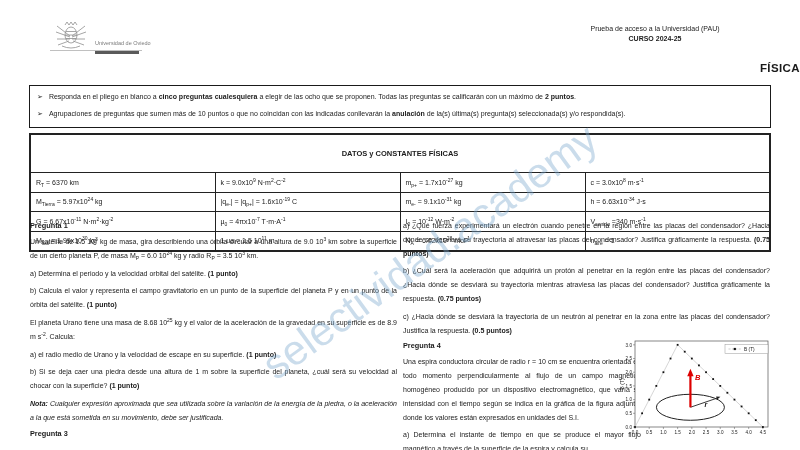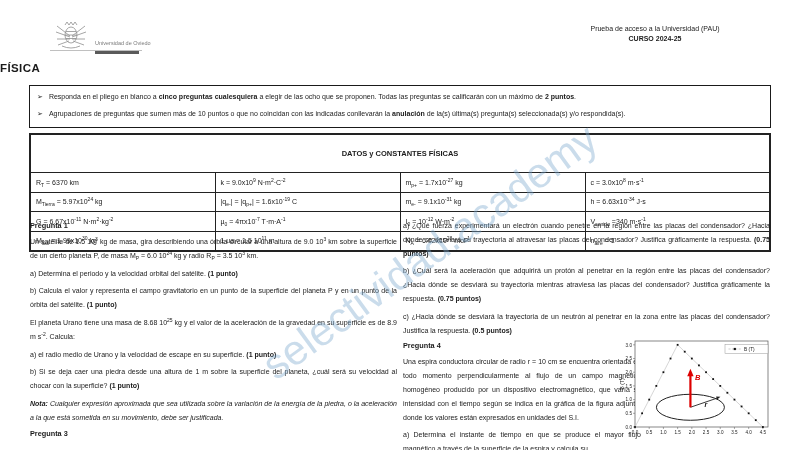--- a/index.html
+++ b/index.html
@@ -10,21 +10,21 @@
   }
   sup,sub{font-size:5px;line-height:0;}
   
   .logo-wrap{position:absolute;left:50px;top:16px;width:120px;height:40px;}
   .logo-svg{position:absolute;left:4px;top:2px;}
   .uni-name{position:absolute;left:45px;top:24px;font-size:5.5px;color:#7a7a7a;white-space:nowrap;}
   .logo-hr-thin{position:absolute;left:0px;top:34px;width:92px;height:1px;background:#c0c0c0;}
   .logo-hr-thick{position:absolute;left:45px;top:35px;width:44px;height:2.5px;background:#5a5a5a;}
   .exam-header{position:absolute;top:24px;right:30px;width:230px;text-align:center;font-size:7px;line-height:10px;}
   .exam-header .bold{font-weight:bold;}
-  .page-title{position:absolute;top:62px;left:0;width:100%;text-align:left;font-size:11.5px;font-weight:bold;letter-spacing:.4px;}
+  .page-title{position:absolute;top:62px;left:0;width:100%;text-align:right;font-size:11.5px;font-weight:bold;letter-spacing:.4px;}
   
   .instructions{position:absolute;left:29px;top:85px;width:726px;border:1.5px solid #1a1a1a;padding:6px 7px 2px 7px;background:#fff;}
   .instr-item{display:flex;gap:6px;font-size:7px;line-height:9.5px;margin-bottom:7px;text-align:left;}
   .instr-bullet{flex:0 0 auto;font-size:7px;}
   
   .const-table{position:absolute;left:29px;top:133px;width:742px;border-collapse:collapse;table-layout:fixed;border:2px solid #222;}
   .const-table th{border:1px solid #222;font-size:7.5px;font-weight:bold;text-align:center;height:13px;padding:12px;}
   .const-table td{border:1px solid #222;font-size:7px;font-weight:normal;text-align:left;height:14.5px;padding:2px 2px 2px 5px;}
   
   .col-left{position:absolute;left:30px;top:219px;width:367px;}

